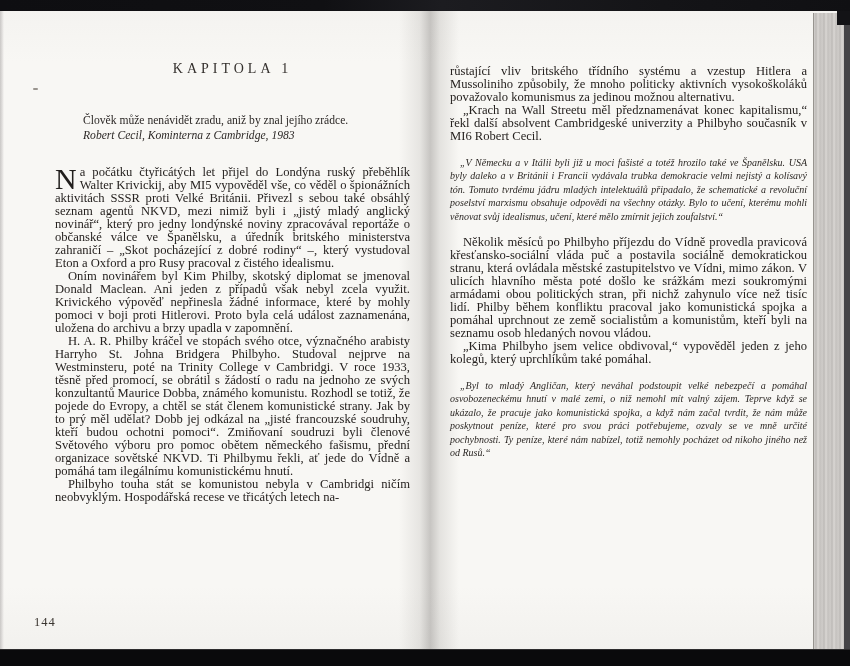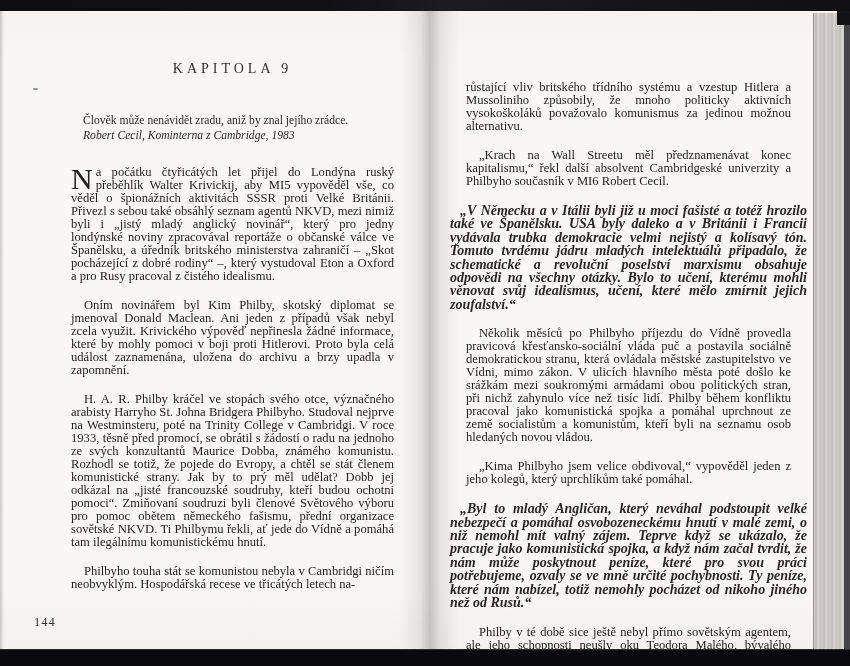--- a/index.html
+++ b/index.html
@@ -28,39 +28,39 @@
 
   .page{position:absolute;top:0;bottom:0;}
   .page-left{left:4px;width:424px;padding:50px 18px 0 51px;box-sizing:border-box;}
   .page-right{left:428px;width:387px;padding:54px 8px 0 22px;box-sizing:border-box;}
 
   .chapter-label{text-align:center;font-size:14px;letter-spacing:4px;color:#332f2c;}
   .chapter-title{margin:13px 0 0 0;text-align:center;font-size:27px;font-weight:bold;font-style:italic;letter-spacing:.5px;color:#221f1d;}
   .epigraph{margin-top:36px;padding-left:28px;font-size:11.6px;line-height:15px;color:#2c2826;}
   .epigraph .attr{font-style:italic;}
   .bodytext{margin-top:23px;font-size:12.6px;line-height:13px;text-align:justify;}
-  .bodytext p{margin:16px;text-indent:13px;}
+  .bodytext p{margin:0;text-indent:13px;}
   .bodytext p.firstp{text-indent:0;}
   .dropcap{float:left;font-size:30px;line-height:24px;padding:1px 3px 0 0;font-weight:400;color:#221f1d;}
   .page-right .bodytext{margin-top:0;}
-  blockquote{margin:13px 0;font-style:italic;text-indent:10px;font-size:14px;line-height:13.4px;color:#2b2724;font-weight:bold;}
+  blockquote{margin:13px 0;font-style:italic;text-indent:10px;font-size:10px;line-height:13.4px;color:#2b2724;}
   .pagenum{position:absolute;left:0;right:0;text-align:left;font-size:12.5px;color:#3a3530;letter-spacing:1px;}
   .pagenum-left{bottom:20px;margin-left:30px;}
   .pagenum-right{bottom:27px;margin-right:20px;}
 </style>
 </head>
 <body>
 
 <div class="scan">
   <div class="spread">
     <div class="left-edge"></div>
     <div class="speck"></div>
 
     <div class="page page-left">
-      <div class="chapter-label">KAPITOLA 9</div>
+      <div class="chapter-label">KAPITOLA 1</div>
       <div class="epigraph">
         <div class="quote">Člověk může nenávidět zradu, aniž by znal jejího zrádce.</div>
         <div class="attr">Robert Cecil, Kominterna z Cambridge, 1983</div>
       </div>
       <div class="bodytext">
         <p class="firstp"><span class="dropcap">N</span><span>a počátku čtyřicátých let přijel do Londýna ruský přeběhlík Walter Krivickij, aby MI5 vypověděl vše, co věděl o špionážních aktivitách SSSR proti Velké Británii. Přivezl s sebou také obsáhlý seznam agentů NKVD, mezi nimiž byli i „jistý mladý anglický novinář“, který pro jedny londýnské noviny zpracovával reportáže o občanské válce ve Španělsku, a úředník britského ministerstva zahraničí – „Skot pocházející z dobré rodiny“ –, který vystudoval Eton a Oxford a pro Rusy pracoval z čistého idealismu.</span></p>
         <p>Oním novinářem byl Kim Philby, skotský diplomat se jmenoval Donald Maclean. Ani jeden z případů však nebyl zcela využit. Krivického výpověď nepřinesla žádné informace, které by mohly pomoci v boji proti Hitlerovi. Proto byla celá událost zaznamenána, uložena do archivu a brzy upadla v zapomnění.</p>
         <p>H. A. R. Philby kráčel ve stopách svého otce, význačného arabisty Harryho St. Johna Bridgera Philbyho. Studoval nejprve na Westminsteru, poté na Trinity College v Cambridgi. V roce 1933, těsně před promocí, se obrátil s žádostí o radu na jednoho ze svých konzultantů Maurice Dobba, známého komunistu. Rozhodl se totiž, že pojede do Evropy, a chtěl se stát členem komunistické strany. Jak by to prý měl udělat? Dobb jej odkázal na „jisté francouzské soudruhy, kteří budou ochotni pomoci“. Zmiňovaní soudruzi byli členové Světového výboru pro pomoc obětem německého fašismu, přední organizace sovětské NKVD. Ti Philbymu řekli, ať jede do Vídně a pomáhá tam ilegálnímu komunistickému hnutí.</p>
         <p>Philbyho touha stát se komunistou nebyla v Cambridgi ničím neobvyklým. Hospodářská recese ve třicátých letech na-</p>
       </div>
@@ -70,21 +70,20 @@
     <div class="gutter"></div>
 
     <div class="page page-right">
       <div class="bodytext">
         <p class="firstp">růstající vliv britského třídního systému a vzestup Hitlera a Mussoliniho způsobily, že mnoho politicky aktivních vysokoškoláků považovalo komunismus za jedinou možnou alternativu.</p>
         <p>„Krach na Wall Streetu měl předznamenávat konec kapitalismu,“ řekl další absolvent Cambridgeské univerzity a Philbyho současník v MI6 Robert Cecil.</p>
         <blockquote>„V Německu a v Itálii byli již u moci fašisté a totéž hrozilo také ve Španělsku. USA byly daleko a v Británii i Francii vydávala trubka demokracie velmi nejistý a kolísavý tón. Tomuto tvrdému jádru mladých intelektuálů připadalo, že schematické a revoluční poselství marxismu obsahuje odpovědi na všechny otázky. Bylo to učení, kterému mohli věnovat svůj idealismus, učení, které mělo zmírnit jejich zoufalství.“</blockquote>
         <p>Několik měsíců po Philbyho příjezdu do Vídně provedla pravicová křesťansko-sociální vláda puč a postavila sociálně demokratickou stranu, která ovládala městské zastupitelstvo ve Vídni, mimo zákon. V ulicích hlavního města poté došlo ke srážkám mezi soukromými armádami obou politických stran, při nichž zahynulo více než tisíc lidí. Philby během konfliktu pracoval jako komunistická spojka a pomáhal uprchnout ze země socialistům a komunistům, kteří byli na seznamu osob hledaných novou vládou.</p>
         <p>„Kima Philbyho jsem velice obdivoval,“ vypověděl jeden z jeho kolegů, který uprchlíkům také pomáhal.</p>
         <blockquote>„Byl to mladý Angličan, který neváhal podstoupit velké nebezpečí a pomáhal osvobozeneckému hnutí v malé zemi, o niž nemohl mít valný zájem. Teprve když se ukázalo, že pracuje jako komunistická spojka, a když nám začal tvrdit, že nám může poskytnout peníze, které pro svou práci potřebujeme, ozvaly se ve mně určité pochybnosti. Ty peníze, které nám nabízel, totiž nemohly pocházet od nikoho jiného než od Rusů.“</blockquote>
-        <p>Philby v té době sice ještě nebyl přímo sovětským agentem, ale jeho schopnosti neušly oku Teodora Malého, bývalého katolického kněze, který ve Vídni sloužil jako příslušník sovětské</p>
       </div>
     </div>
 
     <div class="edge-strip"></div>
     <div class="edge-dark"></div>
     <div class="edge-corner"></div>
   </div>
 
   <div class="bar-top"></div>
   <div class="bar-bottom"></div>

